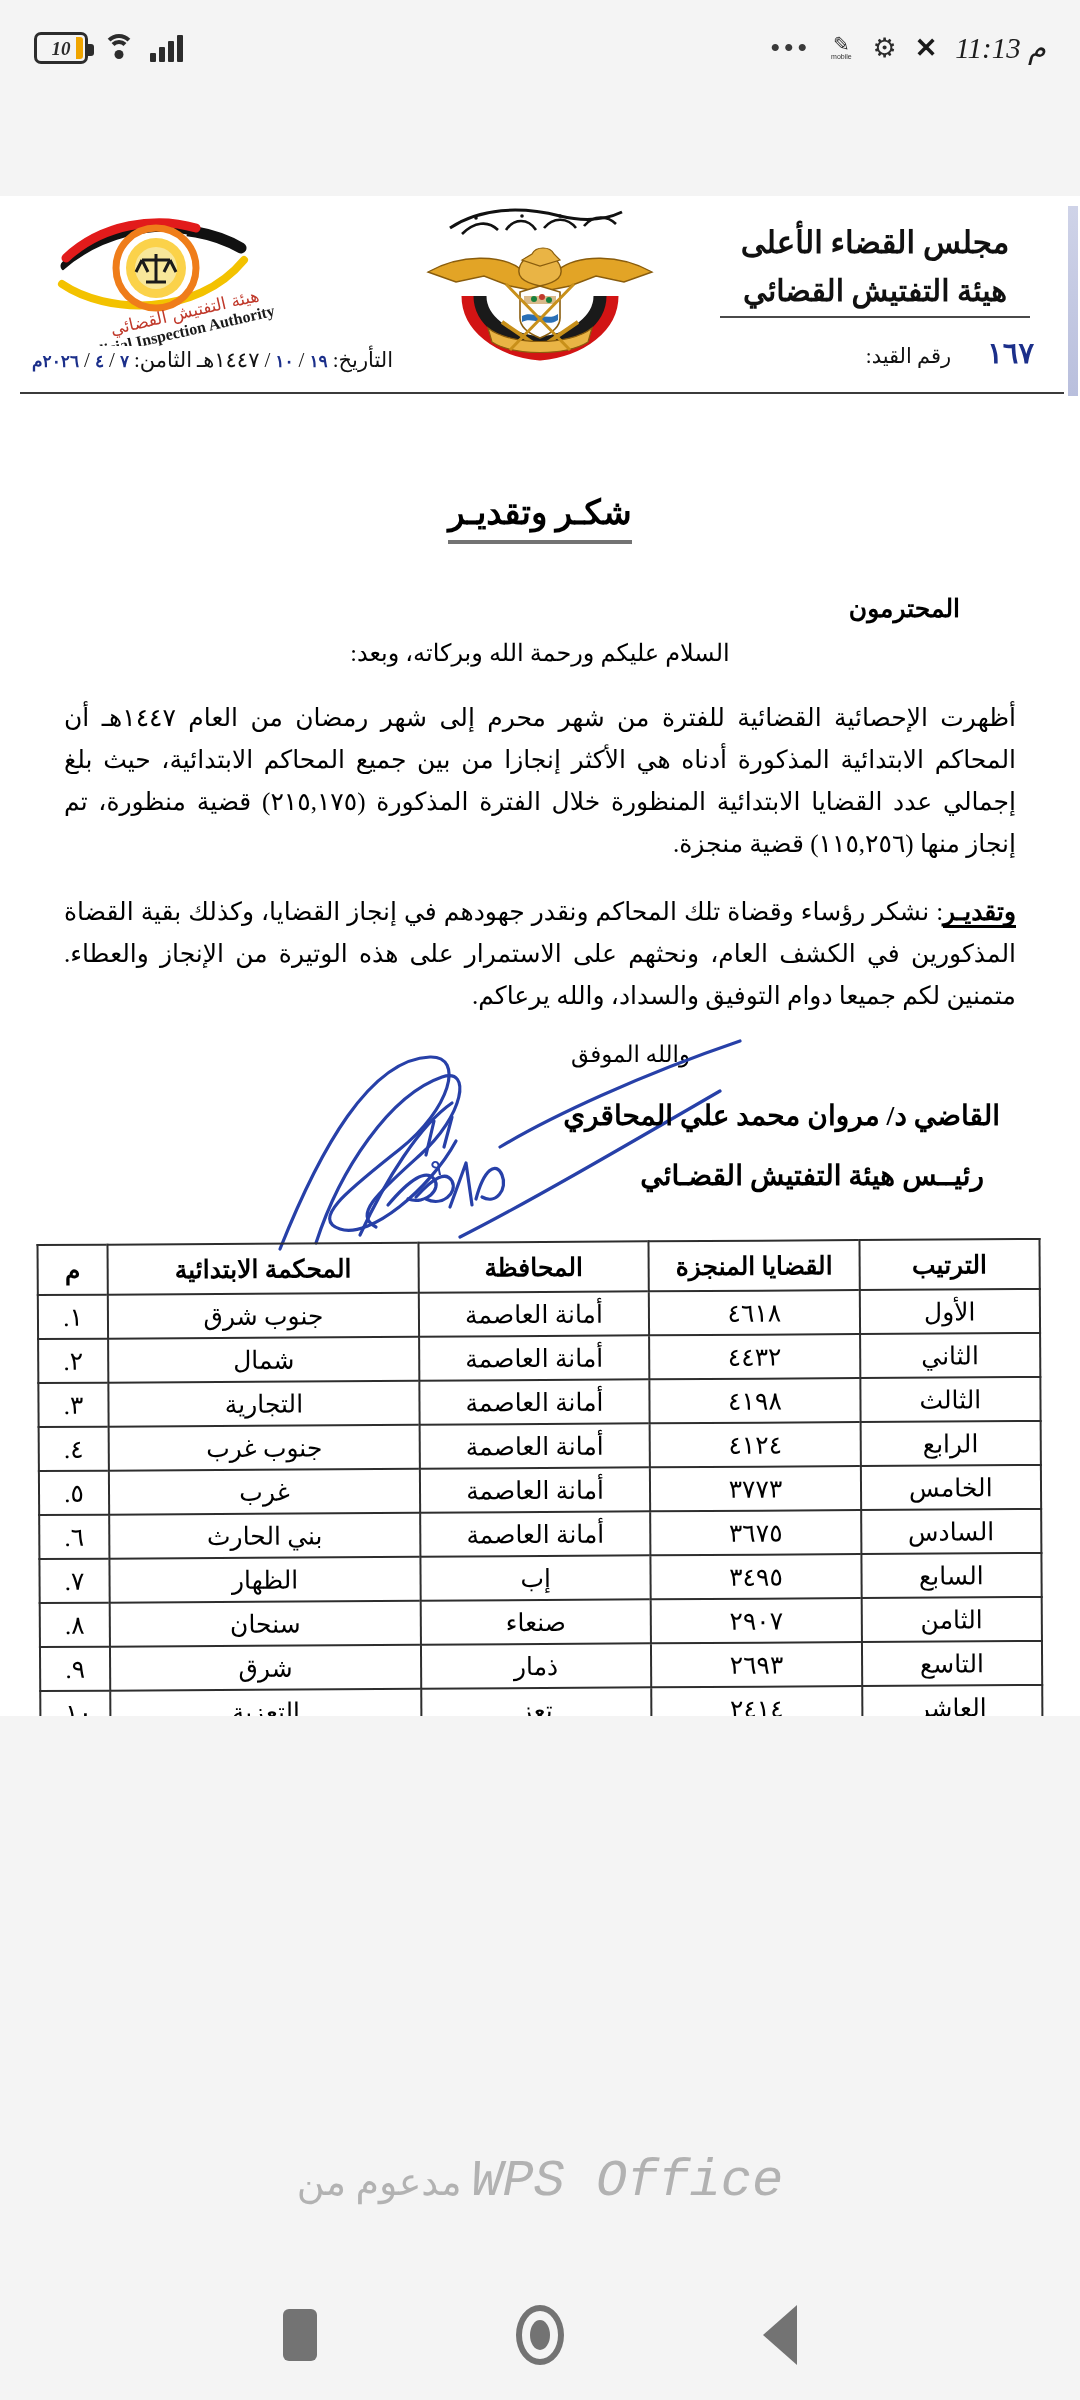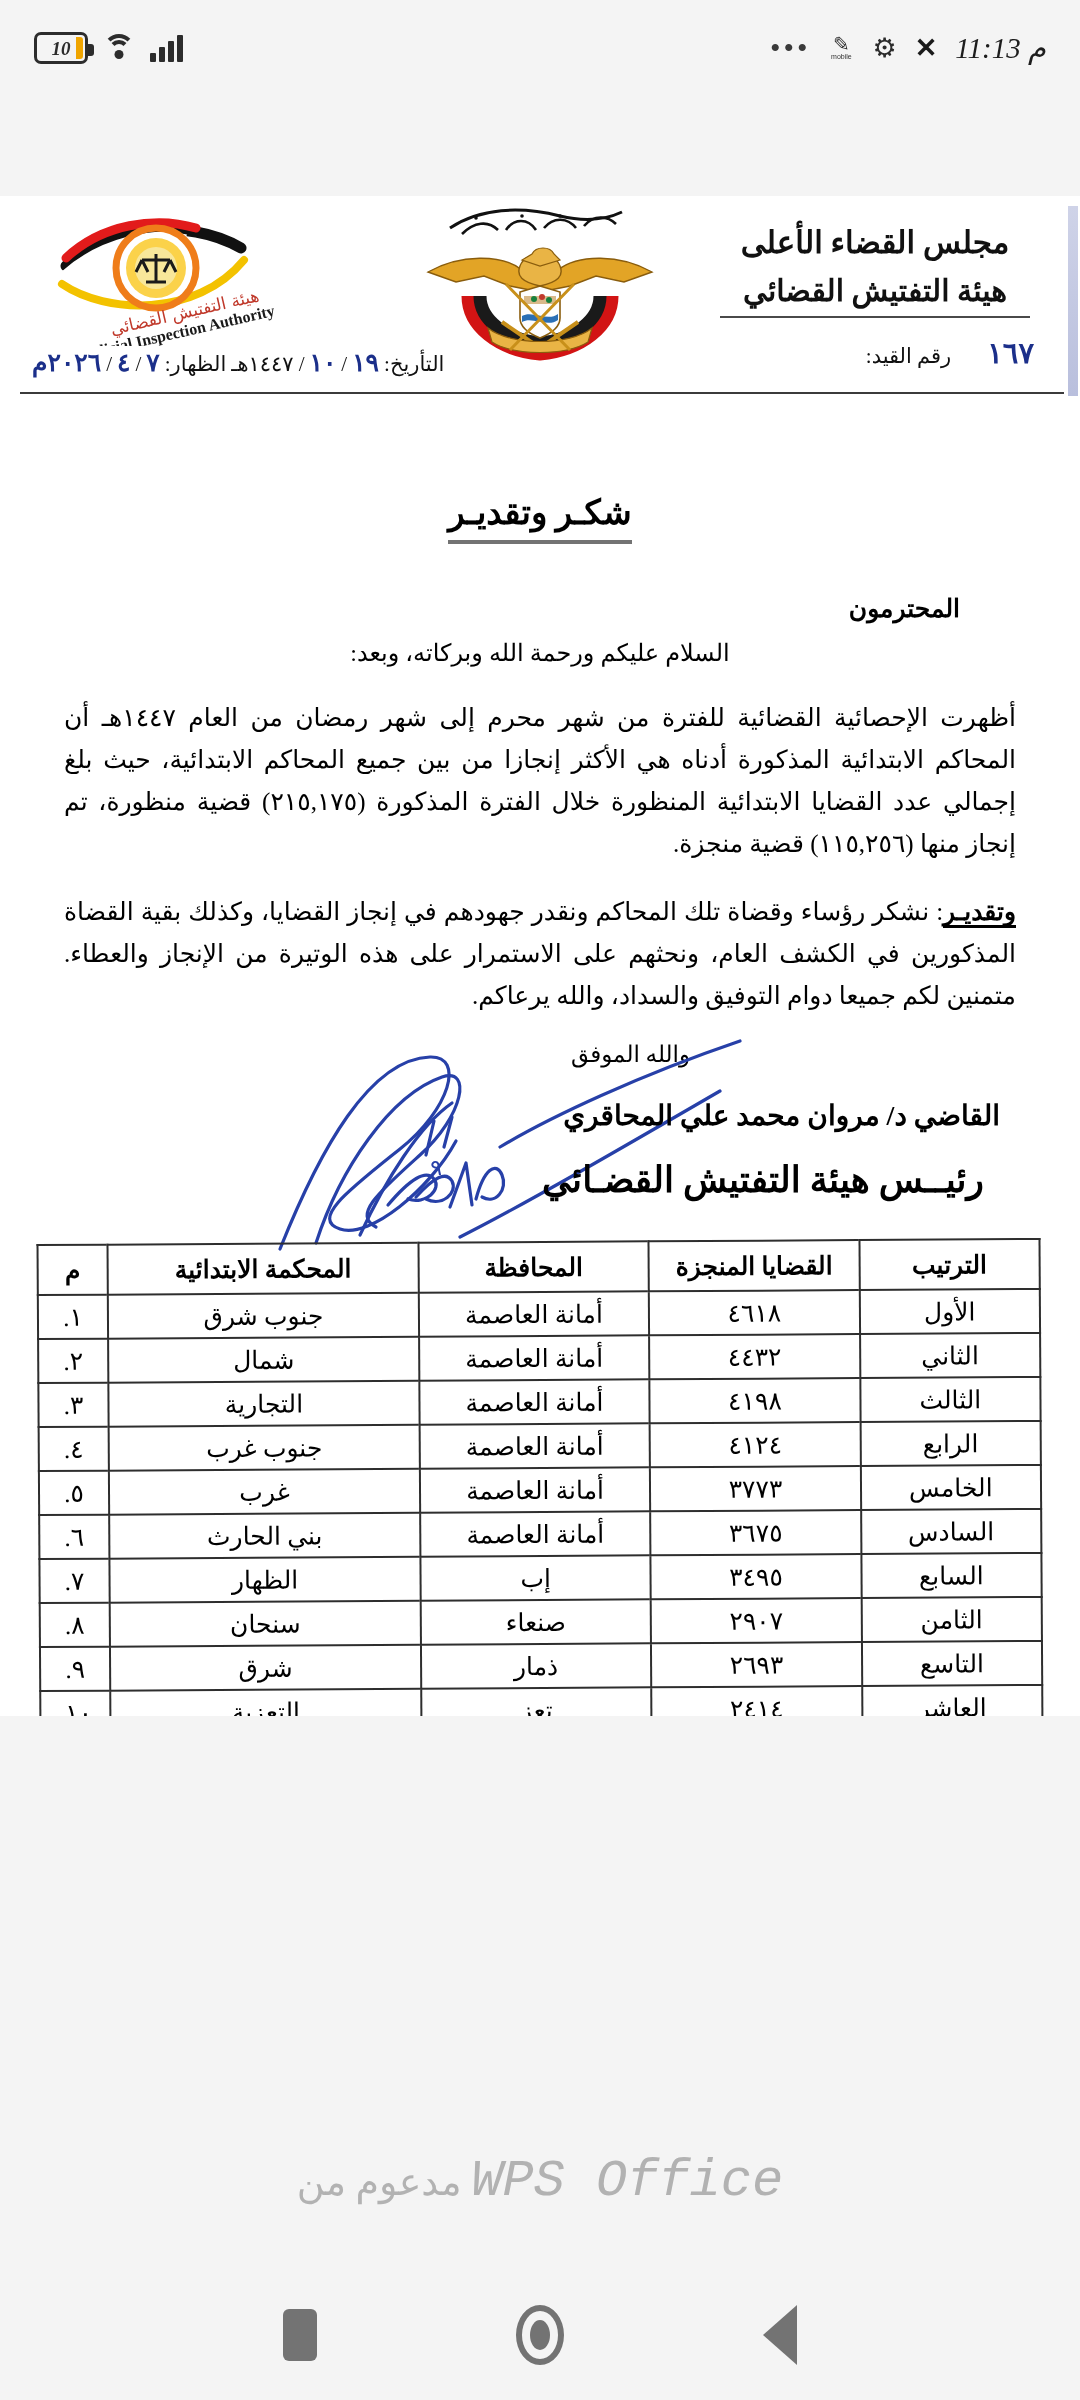--- a/index.html
+++ b/index.html
@@ -109,21 +109,21 @@
     font-family: Liberation Serif, serif;
     text-align: right;
   }
 
   .date-line {
     position: absolute; left: 32px; top: 152px;
     font-size: 21px; color: #111; display: flex; align-items: baseline; gap: 5px;
     white-space: nowrap; direction: rtl;
   }
   .date-line .hw {
-    color: #1b2f8a; font-weight: 700; font-size: 25px;
+    color: #1b2f8a; font-weight: 700; font-size: 17px;
     font-family: "DejaVu Serif", serif;
   }
 
   .header-rule {
     position: absolute; left: 20px; right: 16px; top: 196px; height: 2px; background: #3b3b3b;
   }
   .side-strip {
     position: absolute; right: 2px; top: 10px; width: 10px; height: 190px;
     background: linear-gradient(to bottom, #cfd3e8, #b9bfdd);
   }
@@ -158,21 +158,21 @@
   
   .sig-area { position: relative; margin-top: 24px; height: 190px; }
   .sig-tawfiq {
     position: absolute; right: 390px; top: 0; font-size: 23px; color: #000;
   }
   .sig-name {
     position: absolute; right: 80px; top: 58px; font-size: 28px;
     font-weight: 700; color: #000; white-space: nowrap;
   }
   .sig-role {
-    position: absolute; right: 96px; top: 118px; font-size: 36px;
+    position: absolute; right: 96px; top: 118px; font-size: 28px;
     font-weight: 700; color: #000; letter-spacing: 1px; white-space: nowrap; font-family: Liberation Serif, serif;
   }
   .sig-scribble { position: absolute; right: 300px; top: -12px; width: 560px; height: 230px; }
   .sig-scribble svg { width: 100%; height: 100%; }
 
   
   .tbl-wrap { margin: 10px 38px 0 38px; }
   table.report {
     width: 100%; border-collapse: collapse;
     table-layout: fixed; transform: rotate(-0.35deg);
@@ -321,21 +321,21 @@
           </div>
         </div>
 
         <div class="date-line">
           <span>التأريخ:</span>
           <span class="hw">١٩</span>
           <span>/</span>
           <span class="hw">١٠</span>
           <span>/</span>
           <span>١٤٤٧هـ</span>
-          <span>الظهار:</span>
+          <span>الثامن:</span>
           <span class="hw">٧</span>
           <span>/</span>
           <span class="hw">٤</span>
           <span>/</span>
           <span class="hw">٢٠٢٦م</span>
         </div>
 
         <div class="header-rule"></div>
       </div>
 

